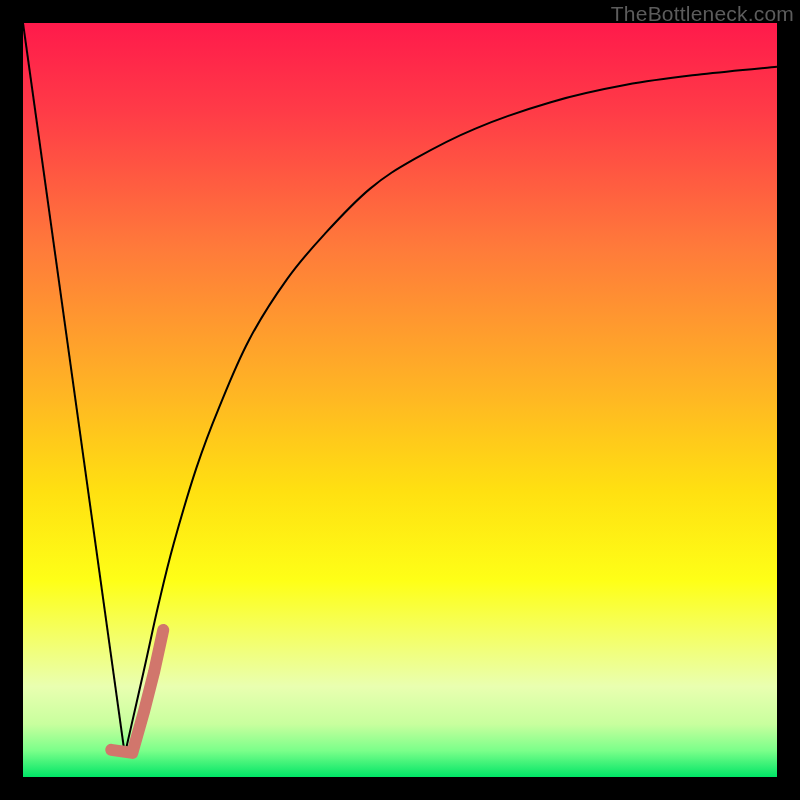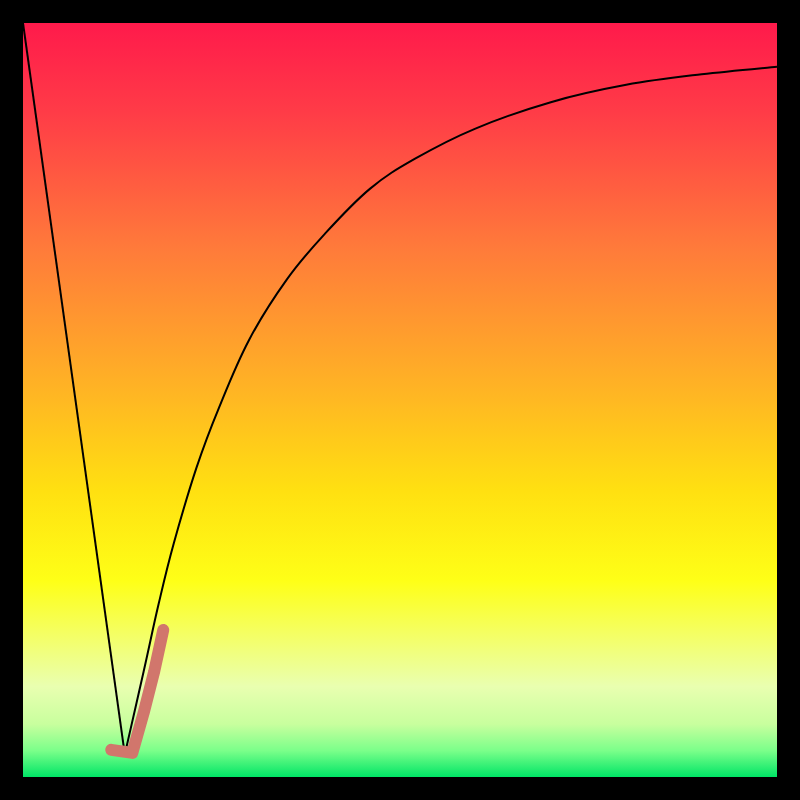--- a/index.html
+++ b/index.html
@@ -39,20 +39,21 @@
   }
   svg {
     display: block;
   }
 </style>
 </head>
 <body>
 
 <div class="frame">
 
+  <div class="watermark">TheBottleneck.com</div>
 
   <div class="plot-area">
     <svg id="chart-svg" width="754" height="754" viewBox="0 0 754 754" preserveAspectRatio="none">
       <defs>
         <linearGradient id="bg-grad" x1="0" y1="0" x2="0" y2="1">
             <stop offset="0.00%" stop-color="#ff1a4b"></stop>
             <stop offset="12.00%" stop-color="#ff3c47"></stop>
             <stop offset="30.00%" stop-color="#ff7b3a"></stop>
             <stop offset="48.00%" stop-color="#ffb225"></stop>
             <stop offset="62.00%" stop-color="#ffe011"></stop>

